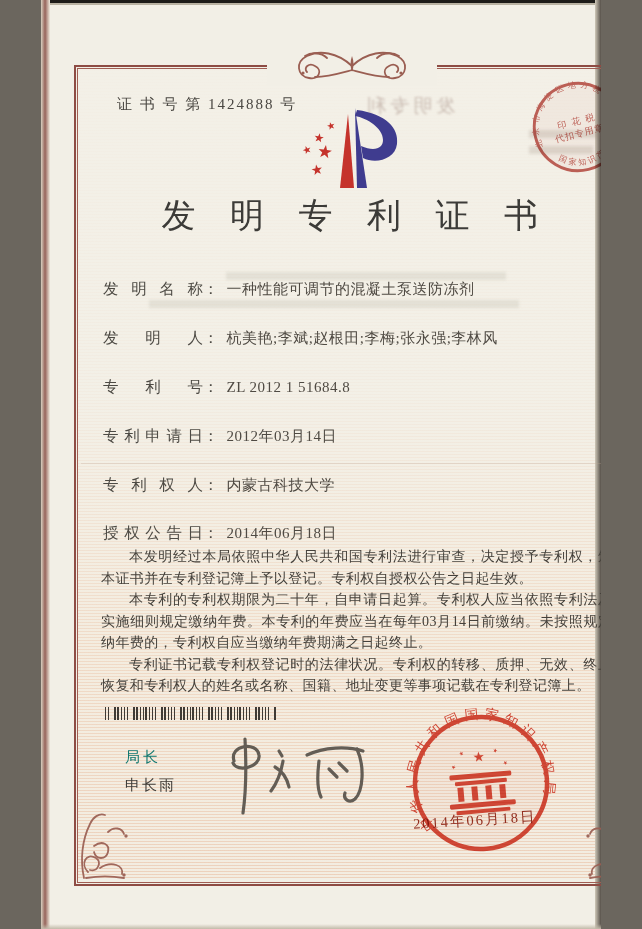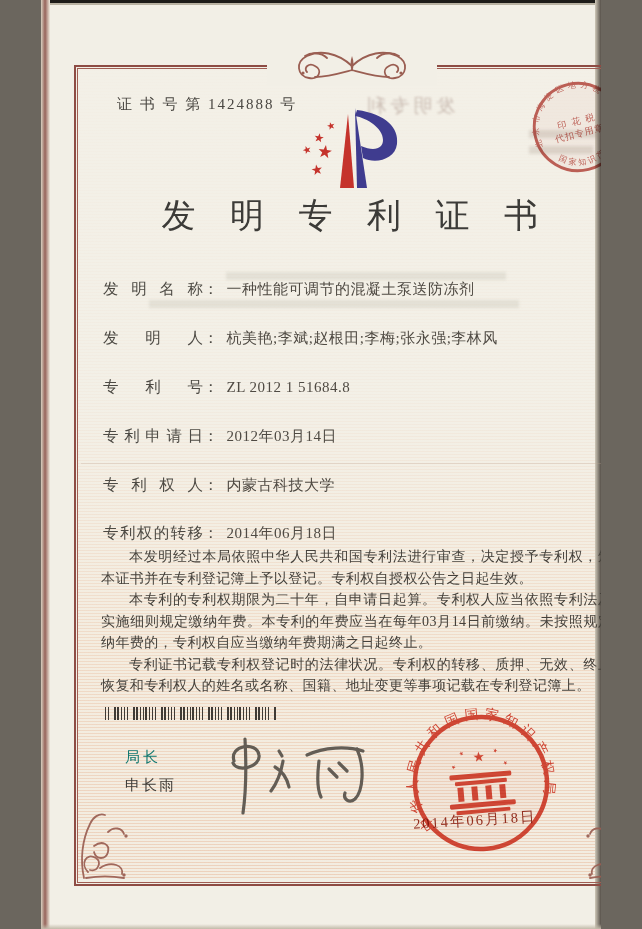--- a/index.html
+++ b/index.html
@@ -167,21 +167,21 @@
     <div class="f-row r2">
       <span class="f-label">专利号</span><span class="f-colon">：</span><span class="f-value">ZL 2012 1 51684.8</span>
     </div>
     <div class="f-row r3">
       <span class="f-label">专利申请日</span><span class="f-colon">：</span><span class="f-value">2012年03月14日</span>
     </div>
     <div class="f-row r4">
       <span class="f-label">专利权人</span><span class="f-colon">：</span><span class="f-value">内蒙古科技大学</span>
     </div>
     <div class="f-row r5">
-      <span class="f-label">专利权的转移</span><span class="f-colon">：</span><span class="f-value">2014年06月18日</span>
+      <span class="f-label">授权公告日</span><span class="f-colon">：</span><span class="f-value">2014年06月18日</span>
     </div>
   </div>
 
   <div class="sep" style="top:463px"></div>
 
   <div class="paras">
     <p>本发明经过本局依照中华人民共和国专利法进行审查，决定授予专利权，颁发本证书并在专利登记簿上予以登记。专利权自授权公告之日起生效。</p>
     <p>本专利的专利权期限为二十年，自申请日起算。专利权人应当依照专利法及其实施细则规定缴纳年费。本专利的年费应当在每年03月14日前缴纳。未按照规定缴纳年费的，专利权自应当缴纳年费期满之日起终止。</p>
     <p>专利证书记载专利权登记时的法律状况。专利权的转移、质押、无效、终止、恢复和专利权人的姓名或名称、国籍、地址变更等事项记载在专利登记簿上。</p>
   </div>

